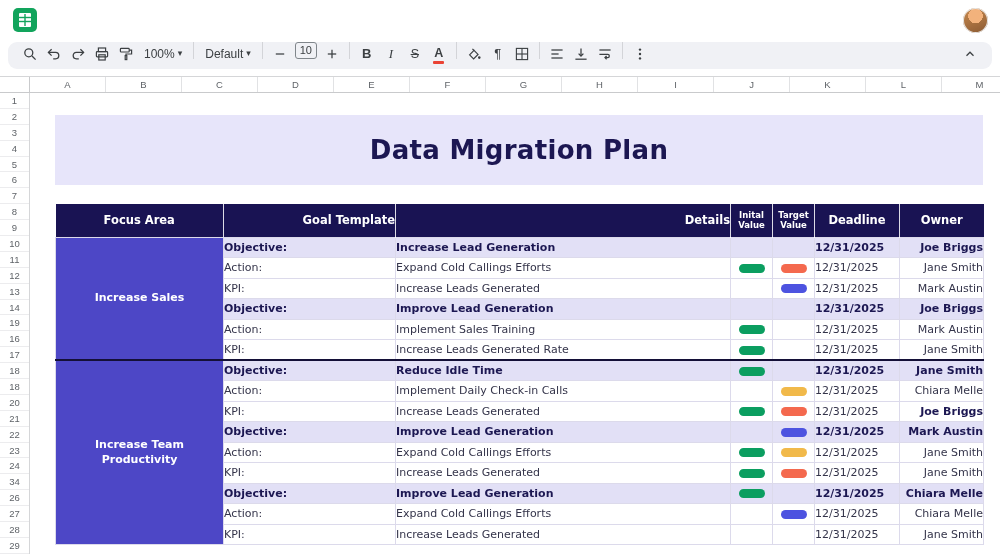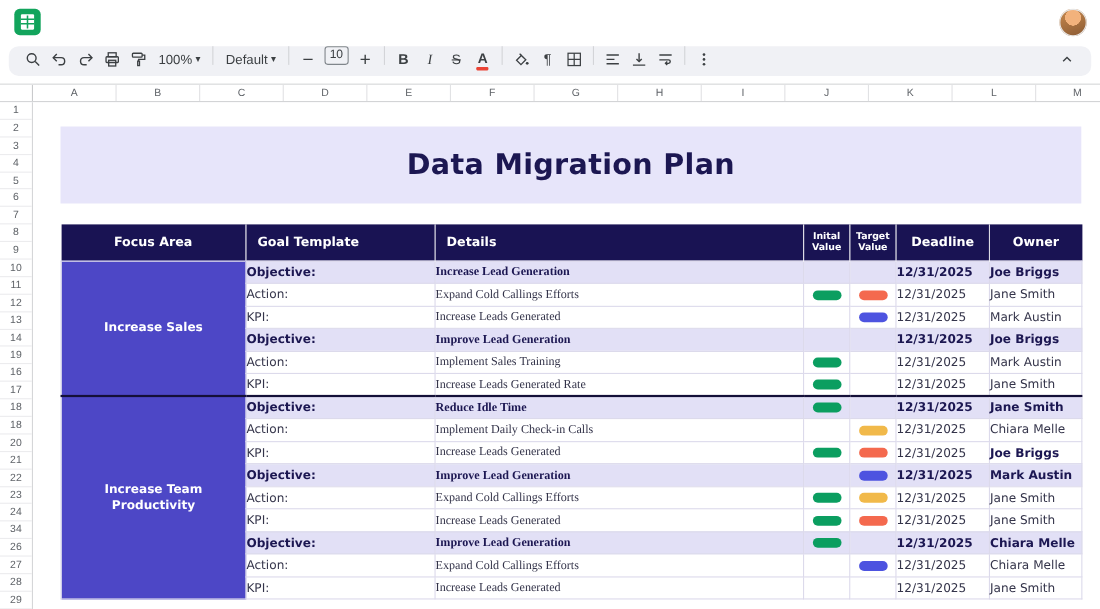--- a/index.html
+++ b/index.html
@@ -40,28 +40,28 @@
 
   
   .canvas{position:absolute;top:93px;left:30px;right:0;bottom:0;background:#fff;font-family:"DejaVu Sans",sans-serif;}
   .title-banner{position:absolute;left:25px;top:22px;width:928px;height:70px;background:var(--banner_bg);display:flex;align-items:center;justify-content:center;}
   .title-banner .title{font-size:26px;font-weight:600;color:var(--text_dark);letter-spacing:.3px;}
 
   .plan-wrap{position:absolute;left:25px;top:111px;width:928px;}
   table.plan{border-collapse:collapse;table-layout:fixed;width:928px;}
   table.plan th{background:var(--header_bg);color:#fff;font-weight:bold;font-size:11.5px;height:33px;border-right:1.5px solid rgba(255,255,255,.85);vertical-align:middle;}
   table.plan th:last-child{border-right:none;}
-  table.plan th.left{text-align:left;padding-left:10px;}
+  table.plan th.left{text-align:right;padding-left:10px;}
   table.plan th.small{font-size:8.5px;line-height:1.2;white-space:pre-line;}
   table.plan td{height:20.5px;font-size:11px;border:1px solid var(--cell_border);padding:0;color:var(--text_body);vertical-align:middle;background:#fff;}
   .label-cell{padding-left:10px;}
-  .details-cell{padding-left:8px;font-family:Liberation Serif, serif;}
+  .details-cell{padding-left:8px;}
   .pill-cell{text-align:center;}
   .deadline-cell{text-align:left;}
-  .owner-cell{text-align:left;}
+  .owner-cell{text-align:right;}
   .owner-cell.bold{font-weight:bold;color:var(--text_dark);}
   tr.row-objective td{background:var(--highlight);font-weight:bold;color:var(--text_dark);}
   td.focus-cell{background:var(--focus_bg) !important;color:#fff !important;font-weight:bold;text-align:center;font-size:11.5px;line-height:1.35;border-color:var(--focus_bg);padding:0 8px;}
   tr.group-divider td{border-top:2px solid var(--divider);}
   .pill{display:inline-block;width:26px;height:9px;border-radius:5px;vertical-align:middle;}
 </style>
 </head>
 <body>
 
 <div class="topbar">

